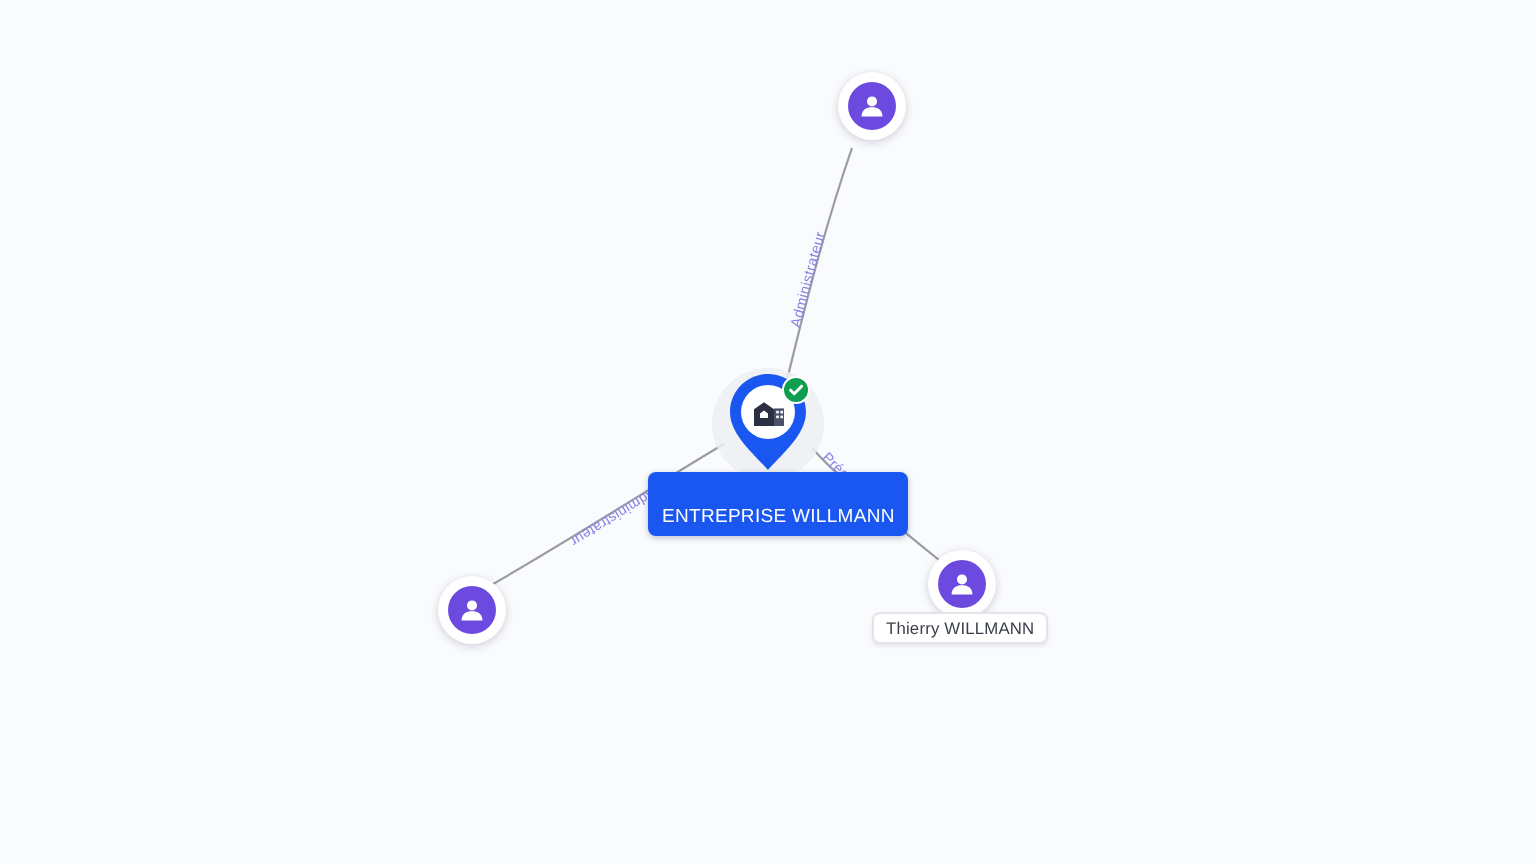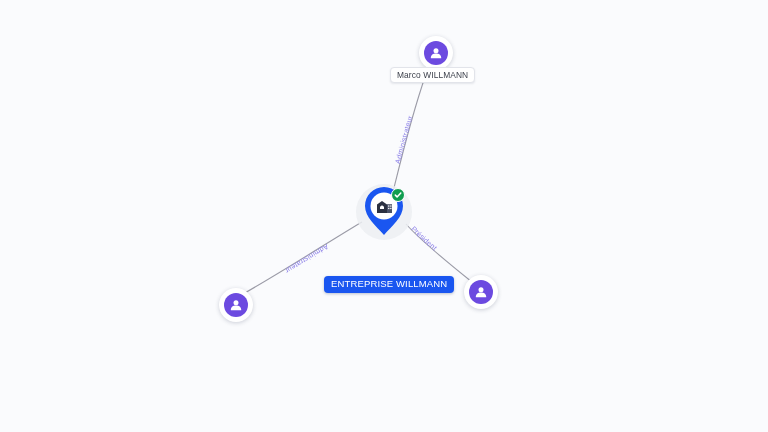--- a/index.html
+++ b/index.html
@@ -89,26 +89,25 @@
   .verified-badge svg { display: block; }
 
   .company-label {
     position: absolute;
     left: 324px;
     top: 236px;
     background: #1a56f0;
     color: #ffffff;
     font-size: 9.5px;
     letter-spacing: .15px;
-    padding: 3px 7px 4px 7px;
+    padding: 18px 7px 4px 7px;
     border-radius: 4px;
     white-space: nowrap;
     box-shadow: 0 1px 3px rgba(20,40,90,.28);
     line-height: 1;
-    margin-top: 40px;
   }
 
   
   .person-node {
     position: absolute;
     width: 34px;
     height: 34px;
   }
   .person-disc {
     position: absolute;
@@ -210,35 +209,35 @@
 
   <div class="person-node node-marco">
     <div class="person-disc"></div>
     <div class="person-avatar">
       <svg width="14" height="14" viewBox="0 0 14 14">
         <circle cx="7" cy="4.7" r="2.5" fill="#ffffff"></circle>
         <path d="M1.8 12.2 C1.8 8.9 4.1 7.6 7 7.6 C9.9 7.6 12.2 8.9 12.2 12.2 Z" fill="#ffffff"></path>
       </svg>
     </div>
   </div>
-  <div class="person-label label-marco">Marco WILLMANN</div>
 
   <div class="person-node node-jacques">
     <div class="person-disc"></div>
     <div class="person-avatar">
       <svg width="14" height="14" viewBox="0 0 14 14">
         <circle cx="7" cy="4.7" r="2.5" fill="#ffffff"></circle>
         <path d="M1.8 12.2 C1.8 8.9 4.1 7.6 7 7.6 C9.9 7.6 12.2 8.9 12.2 12.2 Z" fill="#ffffff"></path>
       </svg>
     </div>
   </div>
 
   <div class="person-node node-thierry">
     <div class="person-disc"></div>
     <div class="person-avatar">
       <svg width="14" height="14" viewBox="0 0 14 14">
         <circle cx="7" cy="4.7" r="2.5" fill="#ffffff"></circle>
         <path d="M1.8 12.2 C1.8 8.9 4.1 7.6 7 7.6 C9.9 7.6 12.2 8.9 12.2 12.2 Z" fill="#ffffff"></path>
       </svg>
     </div>
   </div>
+  <div class="person-label label-thierry">Thierry WILLMANN</div>
 
 </div>
 
 </body></html>

